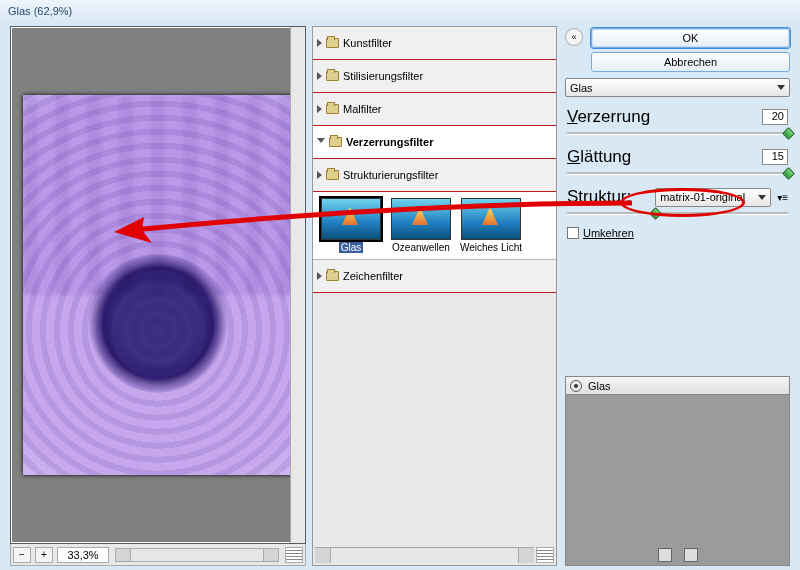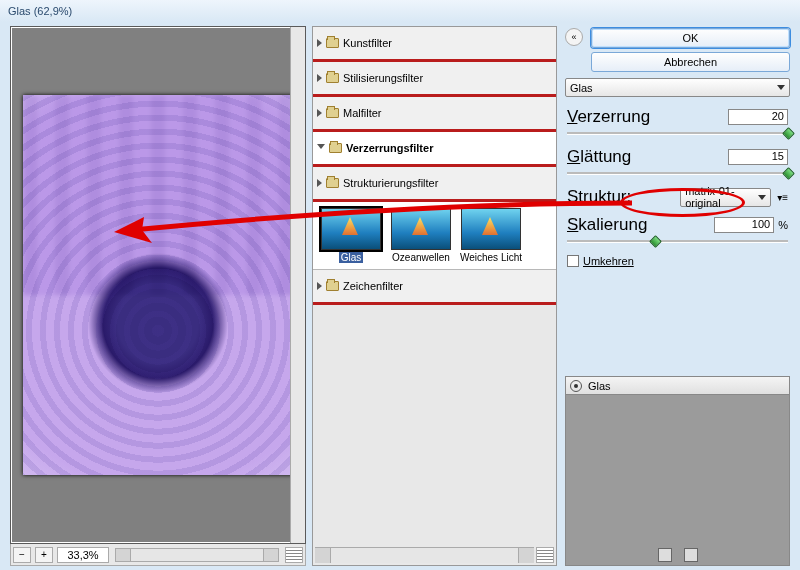--- a/index.html
+++ b/index.html
@@ -22,21 +22,21 @@
     filter:blur(2px); mix-blend-mode:multiply;}
   .preview-bottom { height:22px; display:flex; align-items:center; gap:4px; background:#e8e8e8; padding:2px; border:1px solid #aaa; border-top:none;}
   .sq-btn { width:18px; height:16px; background:#f4f4f4; border:1px solid #aaa; display:flex; align-items:center; justify-content:center; font-size:10px;}
   .zoom-box { width:52px; height:16px; background:#fff; border:1px solid #aaa; display:flex; align-items:center; justify-content:center;}
   .hscroll { flex:1; height:14px; background:#e6e6e6; border:1px solid #aaa; margin:0 2px; position:relative;}
   .hscroll::before,.hscroll::after{content:"";position:absolute;top:0;bottom:0;width:14px;background:#d4d4d4;border:0 solid #aaa;}
   .hscroll::before{left:0;border-right-width:1px}.hscroll::after{right:0;border-left-width:1px}
   .grid-btn{width:18px;height:16px;border:1px solid #aaa;background:repeating-linear-gradient(#fff,#fff 2px,#888 2px,#888 3px);}
   
   .middle-panel { width:245px; background:#e8e8e8; border:1px solid #999; margin:4px 2px 4px 2px; display:flex; flex-direction:column;}
-  .cat-row { height:18px; display:flex; align-items:center; gap:4px; padding:16px 4px; background:#f0f0f0; border-bottom:3px solid #b91c1c;}
+  .cat-row { height:18px; display:flex; align-items:center; gap:4px; padding:16px 4px; background:#f0f0f0; border-bottom:1px solid #b91c1c;}
   .tri { width:0;height:0;border-top:4px solid transparent;border-bottom:4px solid transparent;border-left:5px solid #555;}
   .tri.open{border-left:none;border-top:5px solid #555;border-right:4px solid transparent;border-left:4px solid transparent;}
   .folder-icon{width:13px;height:10px;background:#e0d090;border:1px solid #a08030;border-radius:1px;position:relative;}
   .folder-icon::before{content:"";position:absolute;top:-3px;left:0;width:6px;height:3px;background:#e0d090;border:1px solid #a08030;border-bottom:none;}
   .cat-label{font-size:11px;}
   .cat-label.bold{font-weight:bold;}
   .thumbs { display:flex; gap:6px; padding:6px; background:#fff; border-bottom:1px solid #b8b8b8;}
   .thumb { width:64px; display:flex; flex-direction:column; align-items:center; gap:2px;}
   .thumb-img{width:60px;height:42px;background:linear-gradient(#6fd3ef,#1f7fbf 60%,#0a4f7a);position:relative;border:1px solid #333;}
   .thumb-img::after{content:"";position:absolute;left:20px;top:8px;width:16px;height:18px;background:linear-gradient(#ffe060,#e07030);clip-path:polygon(50% 0,100% 100%,0 100%);}
@@ -53,21 +53,21 @@
   .top-row{display:flex;gap:8px;align-items:flex-start;}
   .btn-col{flex:1;display:flex;flex-direction:column;gap:4px;}
   .ps-btn{height:20px;border:1px solid #7aa8d8;border-radius:3px;background:linear-gradient(#fefefe,#e6eef8);display:flex;align-items:center;justify-content:center;font-size:11px;}
   .ps-btn.primary{box-shadow:0 0 0 1px #3d8de0, inset 0 0 0 1px #bfe0ff;}
   .select{height:19px;border:1px solid #888;background:linear-gradient(#fff,#e6e6e6);display:flex;align-items:center;justify-content:space-between;padding:0 4px;font-size:11px;border-radius:2px;}
   .select .caret{width:0;height:0;border-left:4px solid transparent;border-right:4px solid transparent;border-top:5px solid #333;}
   .ctrl-group{border:none;padding:0 2px;}
   .ctrl-row{display:flex;align-items:center;justify-content:space-between;margin:4px 0;}
   .ctrl-row label{font-size:17px;}
   .ctrl-row label u{text-decoration:underline;}
-  .num-box{width:60px;height:16px;border:1px solid #888;background:#fff;text-align:right;padding-right:3px;font-size:11px;}
+  .num-box{width:26px;height:16px;border:1px solid #888;background:#fff;text-align:right;padding-right:3px;font-size:11px;}
   .slider{height:6px;position:relative;margin:0 0 10px 0;}
   .slider::before{content:"";position:absolute;left:0;right:0;top:1px;height:2px;background:#bbb;border-bottom:1px solid #fff;}
   .slider .tk{position:absolute;top:-2px;width:9px;height:9px;background:linear-gradient(#7de080,#2a9030);border:1px solid #1a6020;border-radius:1px;transform:rotate(45deg);}
   .pct{font-size:11px;margin-left:4px;}
   .chk-row{display:flex;align-items:center;gap:4px;margin-top:4px;text-decoration:underline;}
   .chk{width:12px;height:12px;border:1px solid #777;background:#fff;}
   .layers-box{margin-top:auto;height:190px;border:1px solid #888;background:#9b9b9b;display:flex;flex-direction:column;}
   .layer-row{height:18px;background:linear-gradient(#f4f4f4,#e0e0e0);display:flex;align-items:center;gap:6px;border-bottom:1px solid #888;padding:0 4px;}
   .eye{width:12px;height:12px;border:1px solid #555;border-radius:6px;position:relative;}
   .eye::after{content:"";position:absolute;left:3px;top:3px;width:4px;height:4px;background:#333;border-radius:2px;}
@@ -178,35 +178,28 @@
         <label><u>G</u><span>lättung</span></label>
         <div class="num-box">15</div>
       </div>
       <div class="slider">
           <div class="tk" style="left:98%"></div>
         </div>
 
       <div class="ctrl-row">
         <label>Struktur:</label>
         <div style="display:flex;align-items:center;gap:6px;">
-          <div class="select" style="width:91px">
+          <div class="select" style="width:116px">
             <span>matrix-01-original</span>
             <span class="caret"></span>
           </div>
           <span style="font-size:10px">▾≡</span>
         </div>
       </div>
 
-      <div class="ctrl-row" style="margin-top:8px">
-        <label><u>S</u><span>kalierung</span></label>
-        <div style="display:flex;align-items:center;">
-          <div class="num-box">100</div>
-          <span class="pct">%</span>
-        </div>
-      </div>
       <div class="slider">
           <div class="tk" style="left:38%"></div>
         </div>
 
       <div class="chk-row">
         <div class="chk"></div>
         <label><u>U</u><span>mkehren</span></label>
       </div>
     </div>
 

